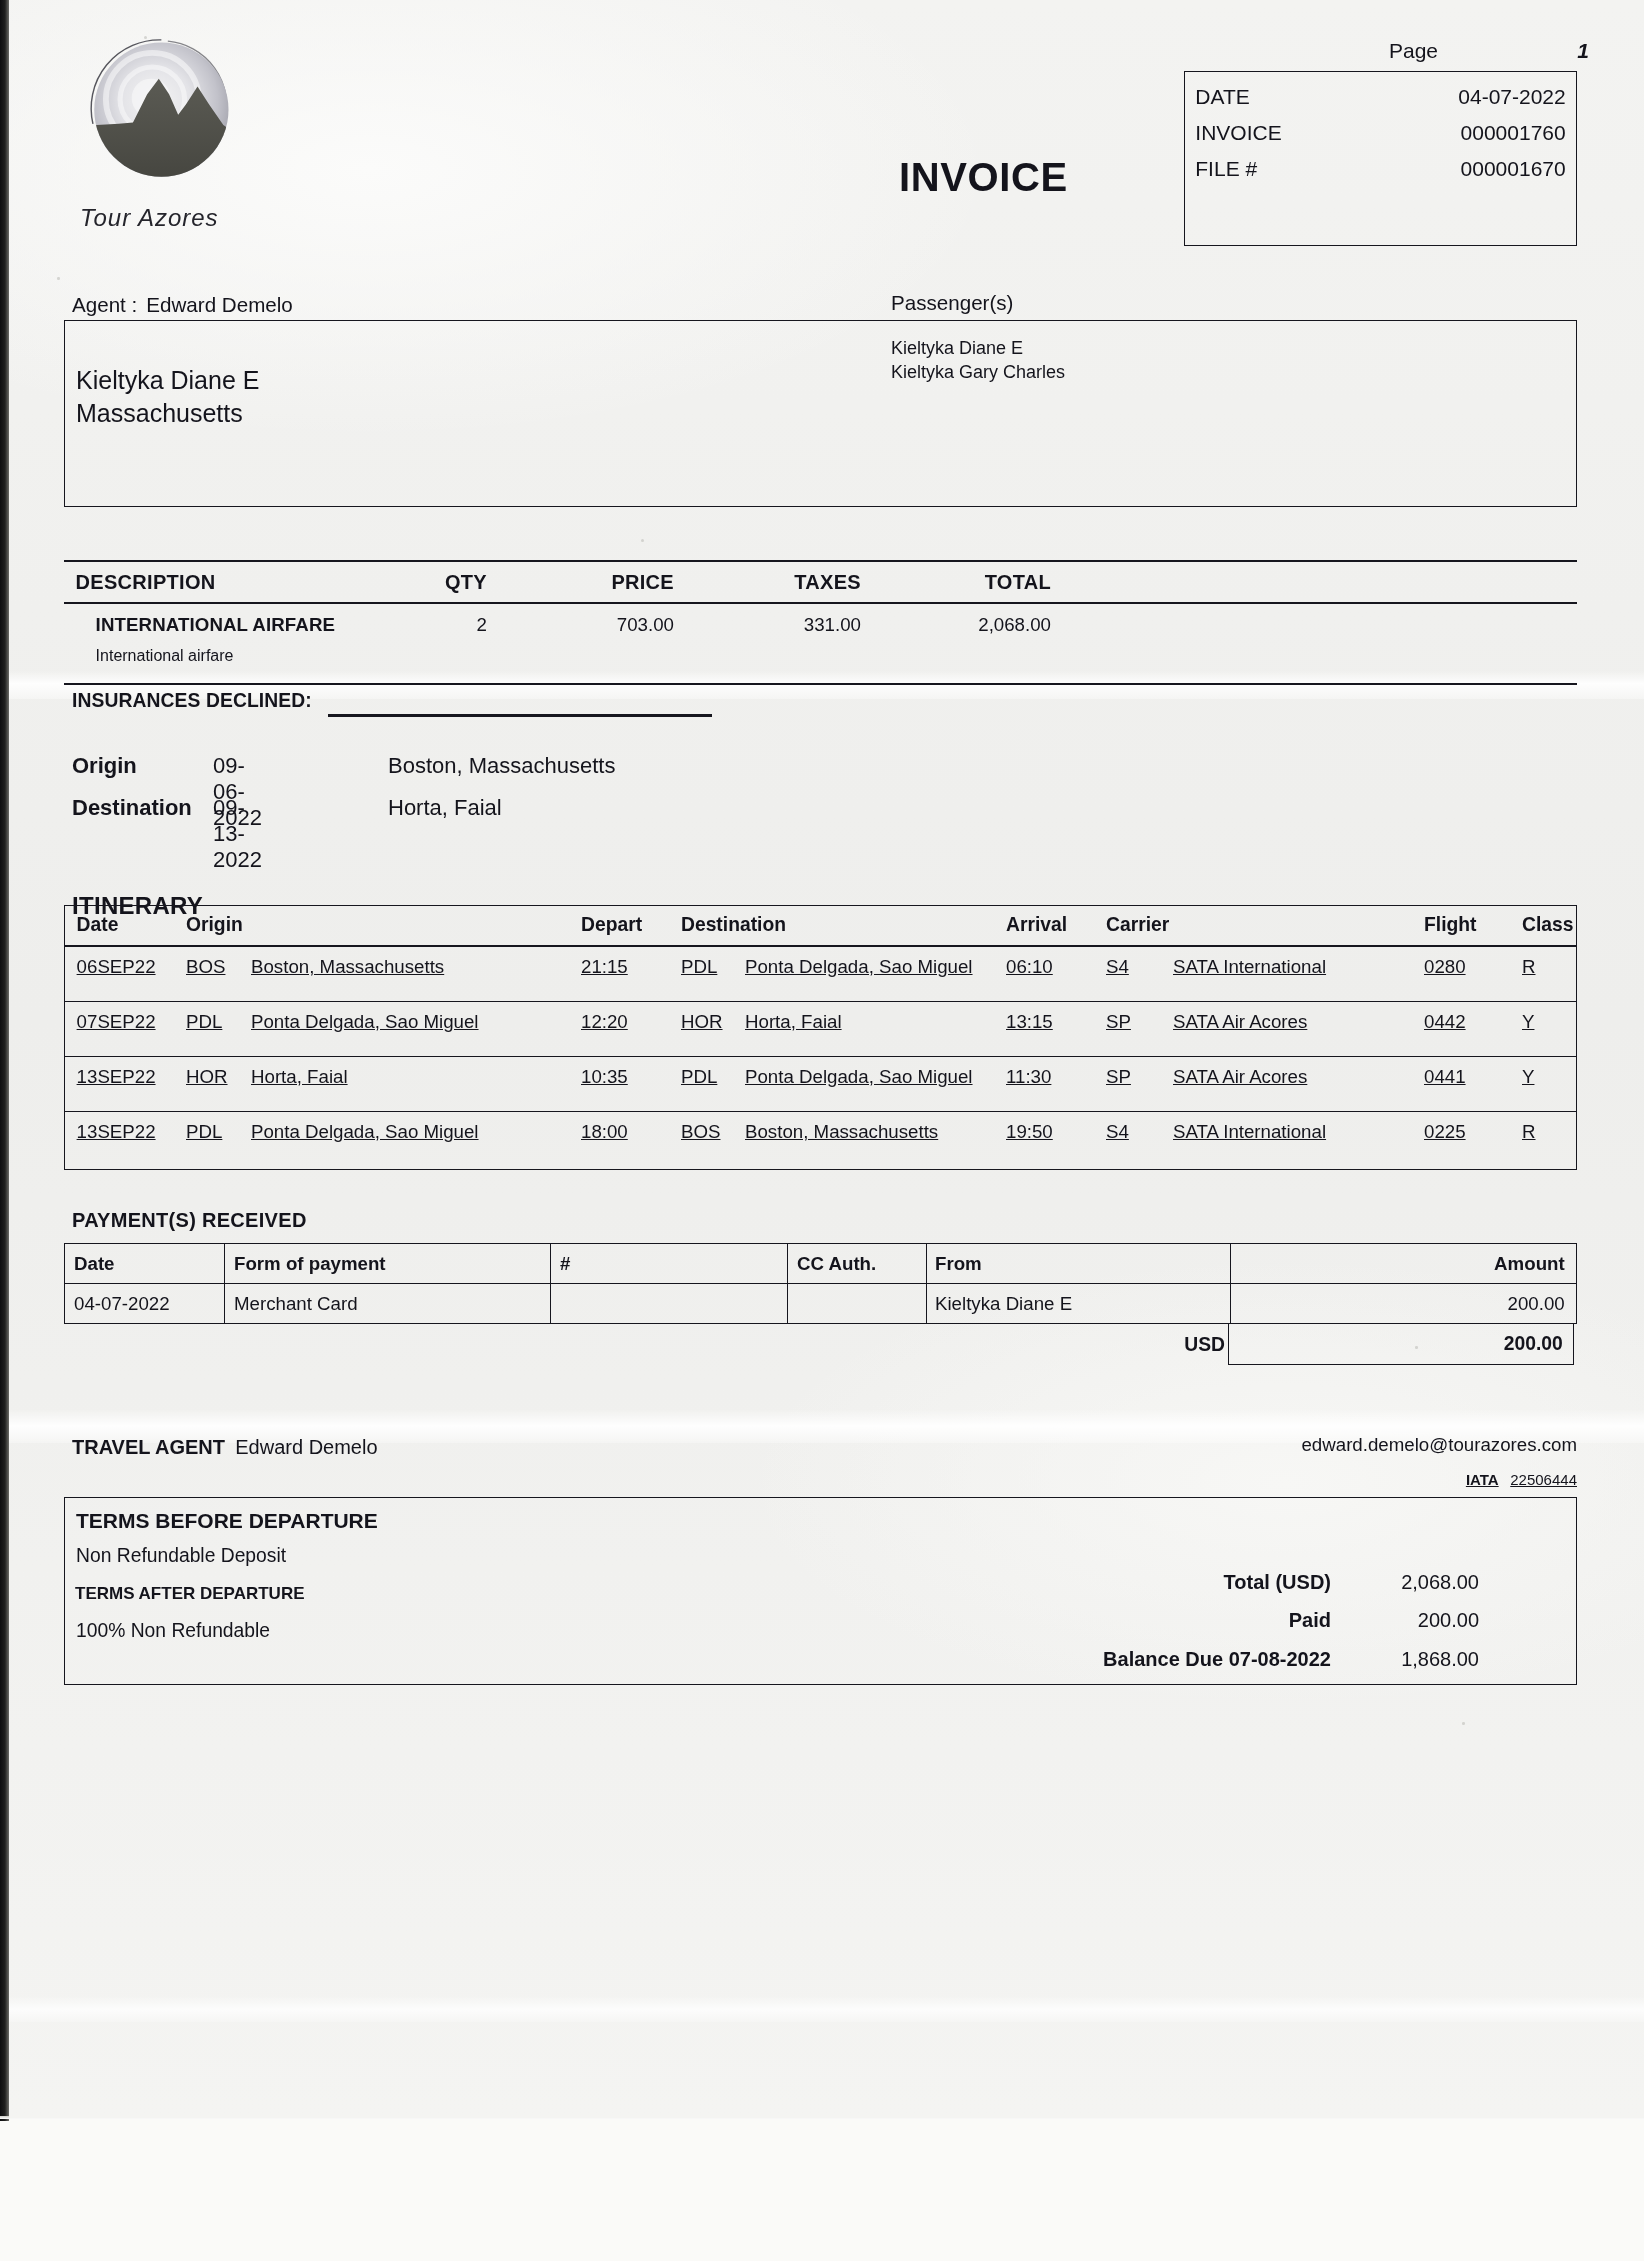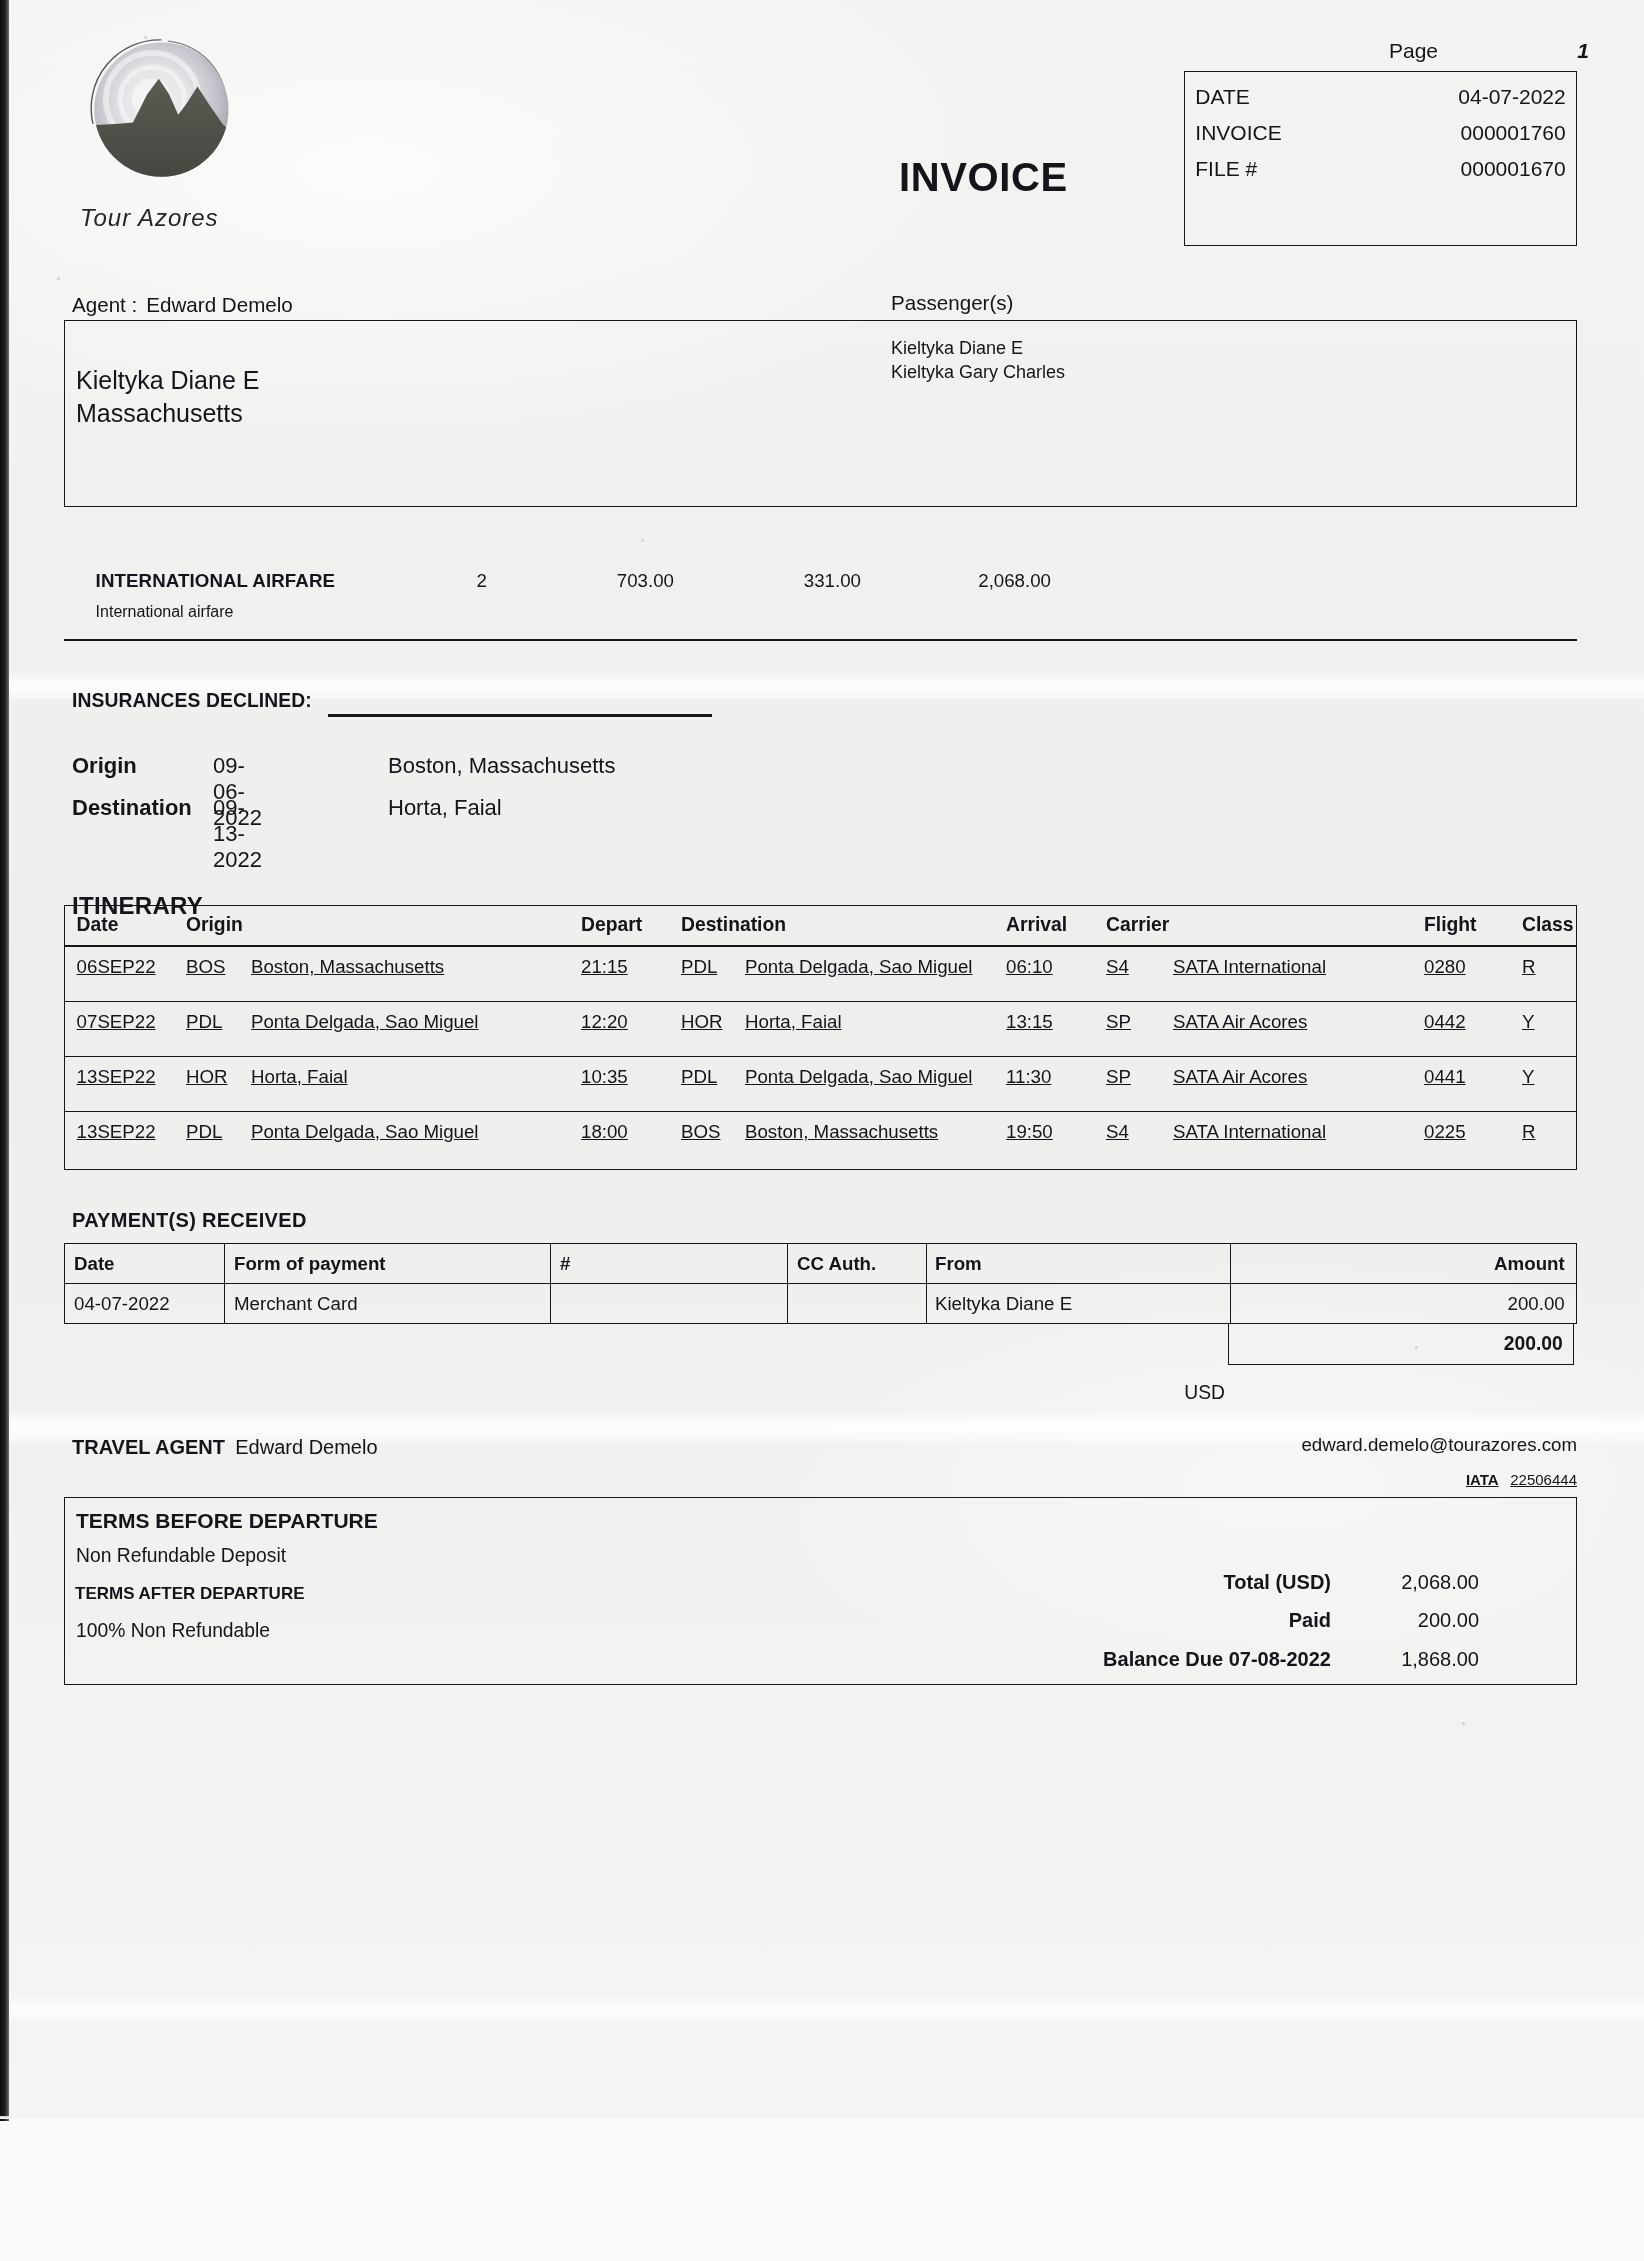--- a/index.html
+++ b/index.html
@@ -320,22 +320,21 @@
 
   #pay-total-row {
     position: relative;
     height: 41px;
     margin-top: 0;
   }
   #pay-total-row .ptr-usd {
     position: absolute;
     right: 352px; top: 10.3px;
     font-size: 19.3px;
-    font-weight: normal;
-    margin-top: 48px;
+    font-weight: bold;
   }
   #pay-total-row .ptr-amt-box {
     position: absolute;
     left: 1164px; top: 0;
     width: 346px; height: 41px;
     border: 1.9px solid #16161e;
     border-top: none;
     box-sizing: border-box;
   }
   #pay-total-row .ptr-amt-box span {
@@ -486,20 +485,27 @@
     <div>Massachusetts</div>
   </div>
 
   <div class="abs" id="passenger-label">Passenger(s)</div>
   <div class="abs" id="passenger-names">
     <div>Kieltyka Diane E</div>
     <div>Kieltyka Gary Charles</div>
   </div>
 
   <div class="abs" id="desc-table">
+    <div id="desc-head">
+      <span class="dh" style="left:11.6px;">DESCRIPTION</span>
+      <span class="dh col-qty" style="text-align:right;">QTY</span>
+      <span class="dh col-price" style="text-align:right;">PRICE</span>
+      <span class="dh col-taxes" style="text-align:right;">TAXES</span>
+      <span class="dh col-total" style="text-align:right;">TOTAL</span>
+    </div>
     <div id="desc-body">
       <span class="dc desc-main">INTERNATIONAL AIRFARE</span>
       <span class="dc desc-sub">International airfare</span>
       <span class="dc num-cell col-qty" style="top:10.3px;">2</span>
       <span class="dc num-cell col-price" style="top:10.3px;">703.00</span>
       <span class="dc num-cell col-taxes" style="top:10.3px;">331.00</span>
       <span class="dc num-cell col-total" style="top:10.3px;">2,068.00</span>
     </div>
   </div>
 

